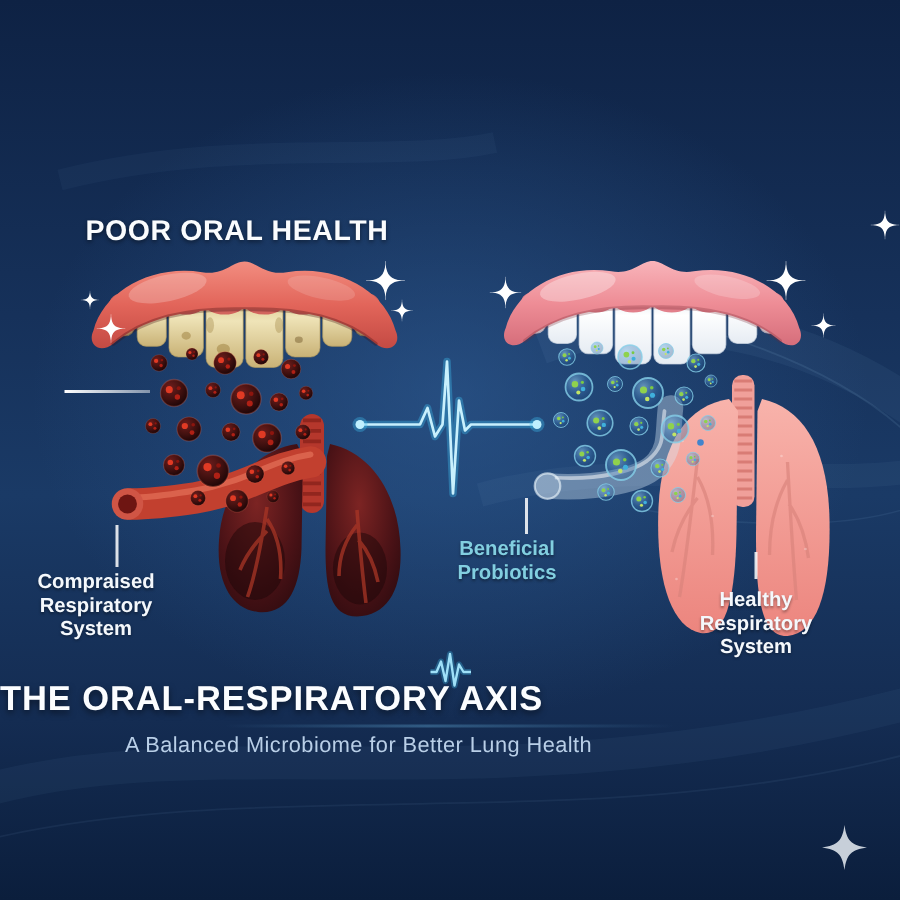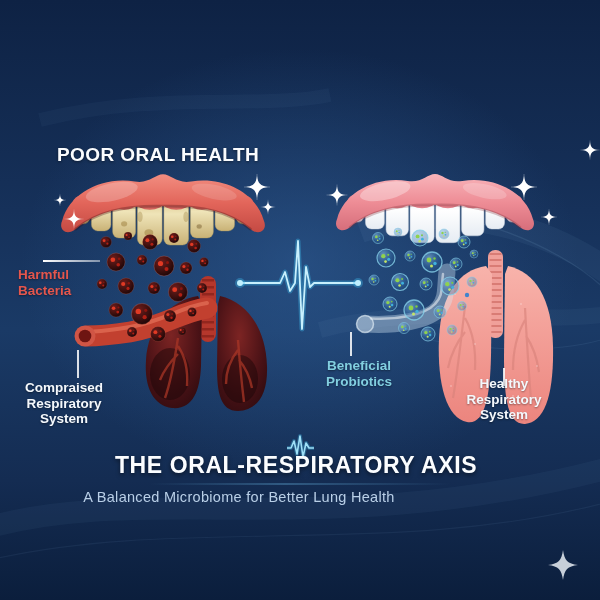--- a/index.html
+++ b/index.html
@@ -11,21 +11,21 @@
   .abs{position:absolute;}
   .title{font-size:19px;font-weight:700;color:#fafcfe;letter-spacing:.4px;text-align:center;
     text-shadow:0 1px 3px rgba(0,0,0,.45);}
   .label{font-size:13.5px;font-weight:700;line-height:1.15;white-space:pre-line;text-align:center;
     text-shadow:0 1px 2px rgba(0,0,0,.4);}
   .label-white{color:#f4f8fc;}
   .label-red{color:#e4564d;text-align:left;}
   .label-cyan{color:#82cfe0;}
   .pointer-v{width:1.5px;background:rgba(255,255,255,.85);}
   .pointer-h{height:2px;background:linear-gradient(90deg,#ffffff,rgba(255,255,255,.45));}
-  .footer-heading{width:592px;text-align:center;font-size:23px;font-weight:700;color:#fbfdff;
+  .footer-heading{width:592px;font-size:23px;font-weight:700;color:#fbfdff;
     letter-spacing:.6px;text-shadow:0 2px 4px rgba(0,0,0,.5);}
   .footer-sub{width:478px;text-align:center;font-size:14.5px;font-weight:400;color:#b9cfe7;
     letter-spacing:.3px;}
   .heading-underline{height:1.5px;
     background:linear-gradient(90deg,rgba(110,190,235,0) 0%,rgba(110,190,235,.32) 45%,rgba(110,190,235,.12) 80%,rgba(110,190,235,0) 100%);}
   svg{display:block;overflow:visible;}
 </style>
 </head>
 <body>
 
@@ -253,34 +253,32 @@
   <svg class="abs" style="left:225px;top:225px" width="150" height="115" viewBox="0 0 150 115">
     <polyline points="15,58 55,58 60,47 65,66 70,58 73,16 77,104 81,42 85,62 89,58 133,58" fill="none" stroke="#3fc0f0" stroke-width="5" opacity="0.35" stroke-linejoin="round" stroke-linecap="round"></polyline>
     <polyline points="15,58 55,58 60,47 65,66 70,58 73,16 77,104 81,42 85,62 89,58 133,58" fill="none" stroke="#c8f0fd" stroke-width="1.8" stroke-linejoin="round" stroke-linecap="round"></polyline>
     <circle cx="15" cy="58" r="5" fill="#3fc0f0" opacity="0.35"></circle>
       <circle cx="15" cy="58" r="3" fill="#bfeffe"></circle>
     <circle cx="133" cy="58" r="5" fill="#3fc0f0" opacity="0.35"></circle>
       <circle cx="133" cy="58" r="3" fill="#bfeffe"></circle>
   </svg>
 
   <div class="abs pointer-h" style="left:43px;top:260px;width:57px"></div>
-  <div class="abs label label-red" style="left:18px;top:267px;width:90px">Harmful
-Bacteria</div>
 
   <div class="abs pointer-v" style="left:77px;top:350px;height:28px"></div>
   <div class="abs label label-white" style="left:4px;top:380px;width:120px">Compraised
 Respiratory
 System</div>
 
   <div class="abs pointer-v" style="left:350px;top:332px;height:24px"></div>
-  <div class="abs label label-cyan" style="left:304px;top:358px;width:110px">Beneficial
+  <div class="abs label label-cyan" style="left:283px;top:358px;width:110px">Beneficial
 Probiotics</div>
 
   <div class="abs pointer-v" style="left:503px;top:368px;height:18px"></div>
-  <div class="abs label label-white" style="left:448px;top:376px;width:112px">Healthy
+  <div class="abs label label-white" style="left:448px;top:392px;width:112px">Healthy
 Respiratory
 System</div>
 
   <svg class="abs" style="left:155px;top:432px" width="290" height="30" viewBox="0 0 290 30">
     <defs>
       <linearGradient id="gFade" x1="0" y1="0" x2="1" y2="0">
         <stop offset="0" stop-color="rgba(106,185,224,0)"></stop>
           <stop offset="0.25" stop-color="#6ab9e0"></stop>
         <stop offset="0.75" stop-color="#6ab9e0"></stop>
           <stop offset="1" stop-color="rgba(106,185,224,0)"></stop>

